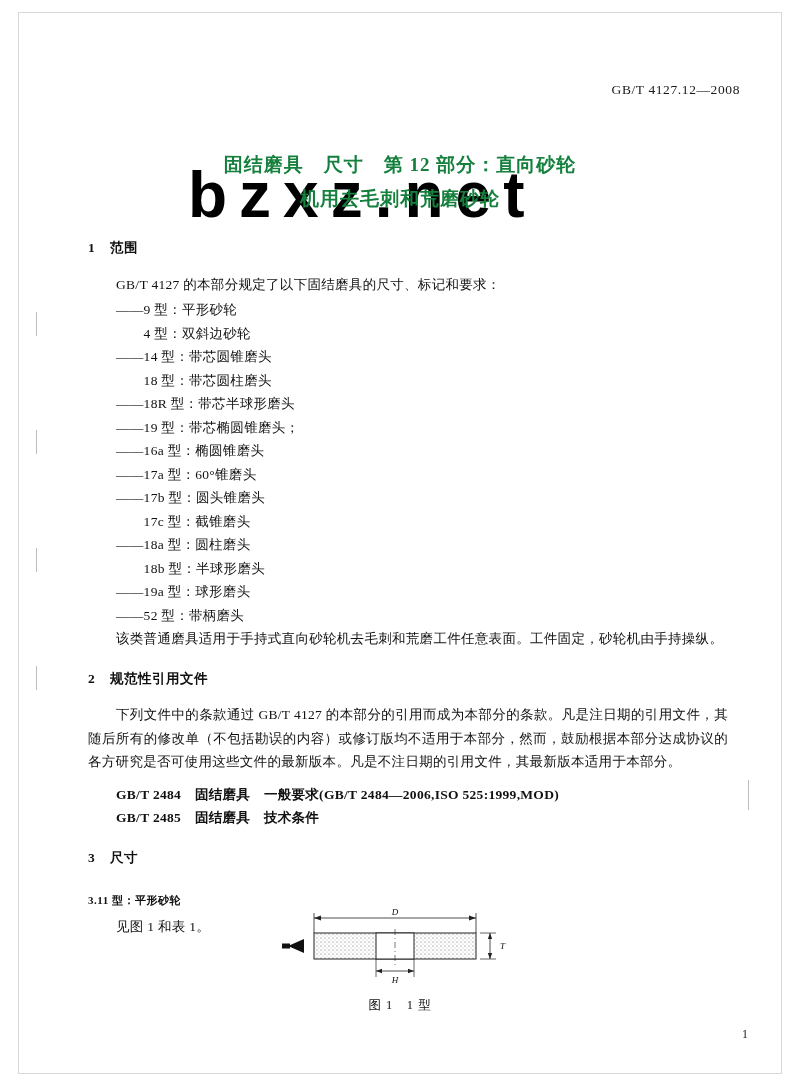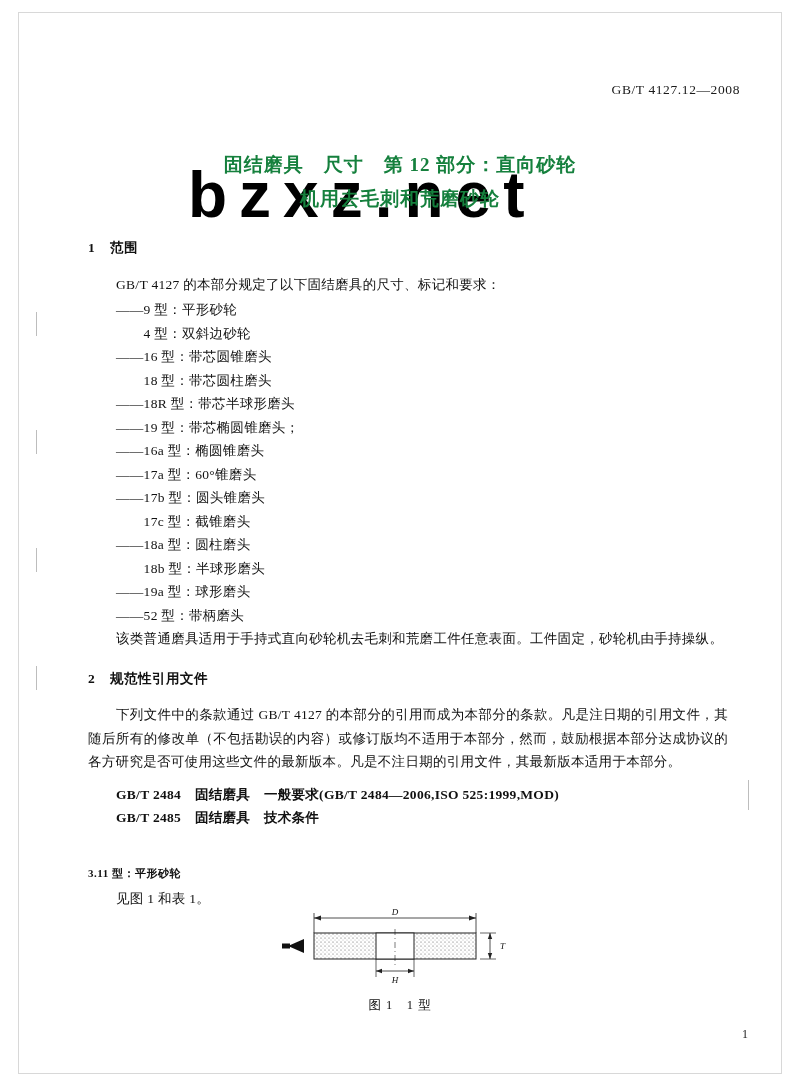--- a/index.html
+++ b/index.html
@@ -193,21 +193,21 @@
 
     <div class="sec-head">
       <span class="num">1</span><span>范围</span>
     </div>
     <div class="gap-s"></div>
     <p class="para">GB/T 4127 的本部分规定了以下固结磨具的尺寸、标记和要求：</p>
 
     <ul class="list">
       <li>——9 型：平形砂轮</li>
       <li>　　4 型：双斜边砂轮</li>
-      <li>——16 型：带芯圆锥磨头</li>
+      <li>——14 型：带芯圆锥磨头</li>
       <li>　　18 型：带芯圆柱磨头</li>
       <li>——18R 型：带芯半球形磨头</li>
       <li>——19 型：带芯椭圆锥磨头；</li>
       <li>——16a 型：椭圆锥磨头</li>
       <li>——17a 型：60°锥磨头</li>
       <li>——17b 型：圆头锥磨头</li>
       <li>　　17c 型：截锥磨头</li>
       <li>——18a 型：圆柱磨头</li>
       <li>　　18b 型：半球形磨头</li>
       <li>——19a 型：球形磨头</li>
@@ -222,20 +222,23 @@
       <span class="num">2</span><span>规范性引用文件</span>
     </div>
     <div class="gap-s"></div>
     <p class="para justify">下列文件中的条款通过 GB/T 4127 的本部分的引用而成为本部分的条款。凡是注日期的引用文件，其随后所有的修改单（不包括勘误的内容）或修订版均不适用于本部分，然而，鼓励根据本部分达成协议的各方研究是否可使用这些文件的最新版本。凡是不注日期的引用文件，其最新版本适用于本部分。</p>
     <div class="gap-s"></div>
     <p class="ref-line">GB/T 2484　固结磨具　一般要求(GB/T 2484—2006,ISO 525:1999,MOD)</p>
     <p class="ref-line">GB/T 2485　固结磨具　技术条件</p>
 
     <div class="gap-m"></div>
 
+    <div class="sec-head">
+      <span class="num">3</span><span>尺寸</span>
+    </div>
     <div class="gap-m"></div>
     <div class="sub-head">
       <span class="num" style="min-width:34px">3.1</span><span>1 型：平形砂轮</span>
     </div>
     <p class="para">见图 1 和表 1。</p>
   </div>
 
   <div class="fig-wrap">
     <div class="fig-canvas">
       <svg width="240" height="78" viewBox="0 0 240 78">

